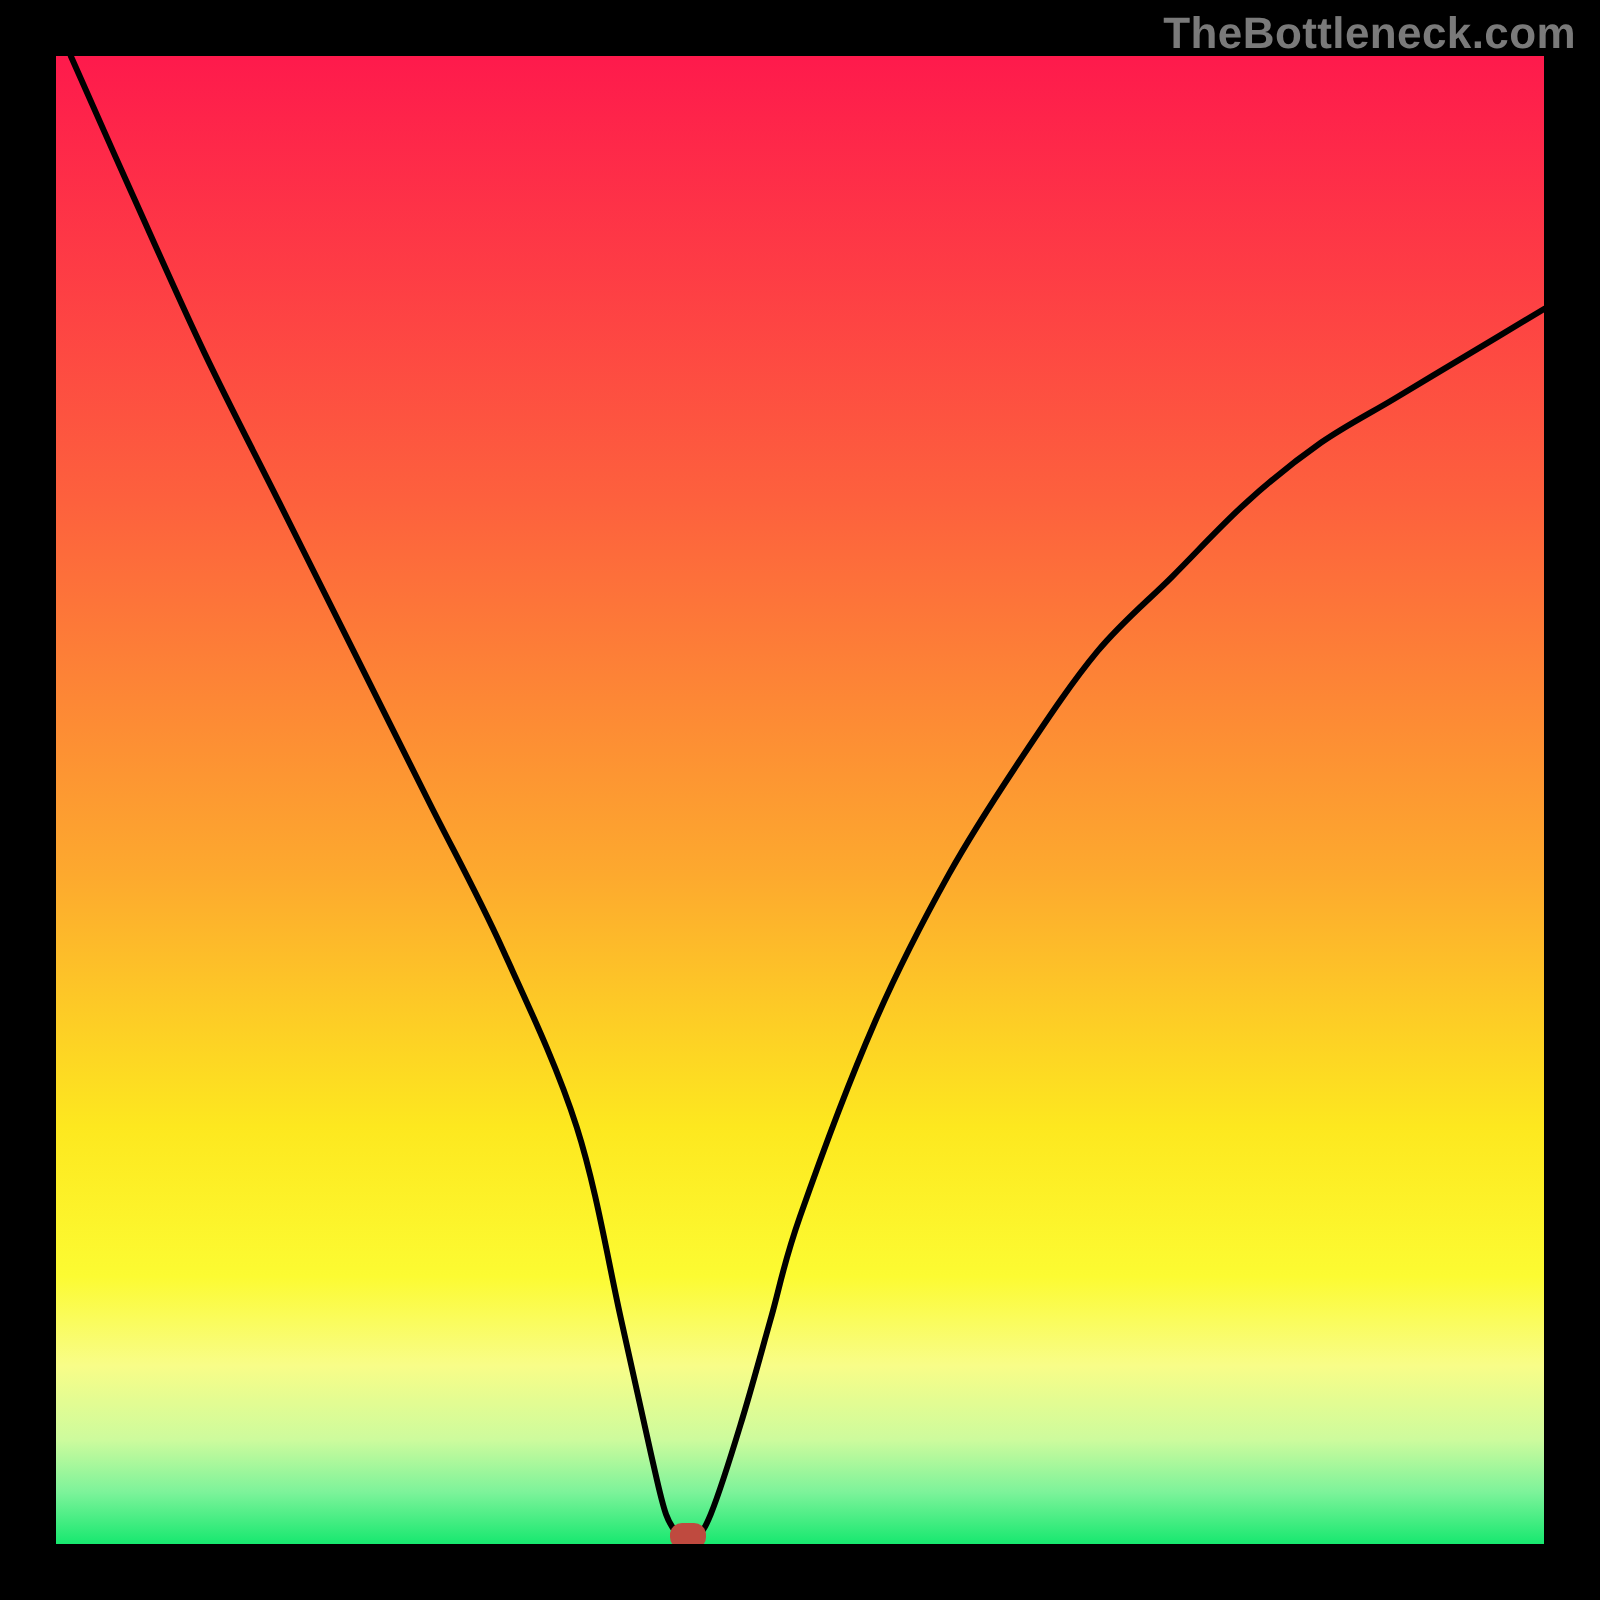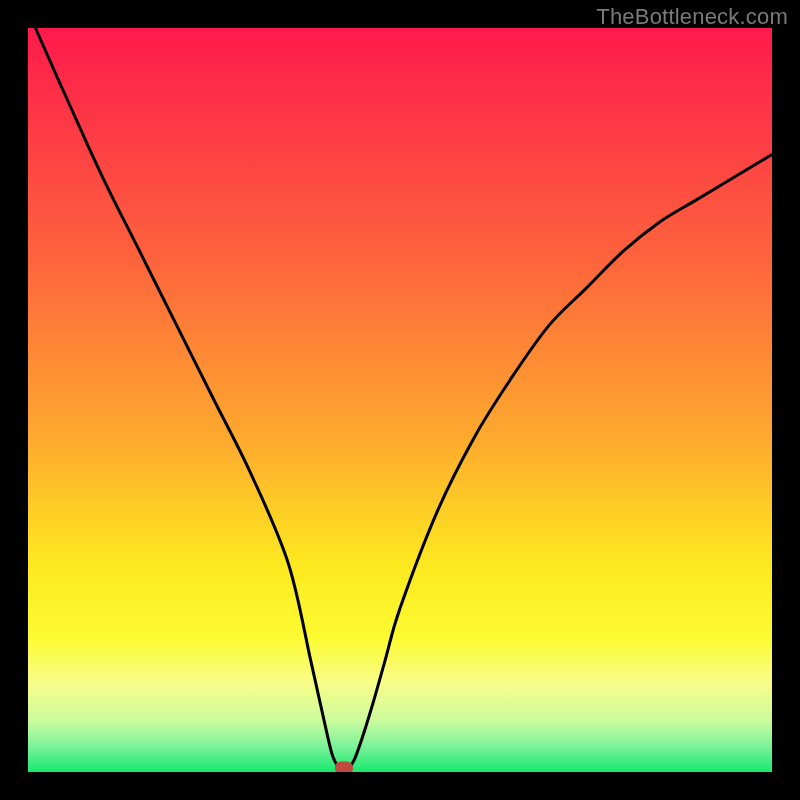--- a/index.html
+++ b/index.html
@@ -33,21 +33,21 @@
     left: 0;
     width: 100%;
     height: 100%;
   }
   .watermark {
     position: absolute;
     top: 4px;
     right: 12px;
     color: #7a7a7a;
     font-size: 22px;
-    font-weight: 400;
+    font-weight: 700;
     letter-spacing: 0.2px;
   }
   svg.curve {
     position: absolute;
     top: 0;
     left: 0;
     width: 100%;
     height: 100%;
   }
   .marker {

